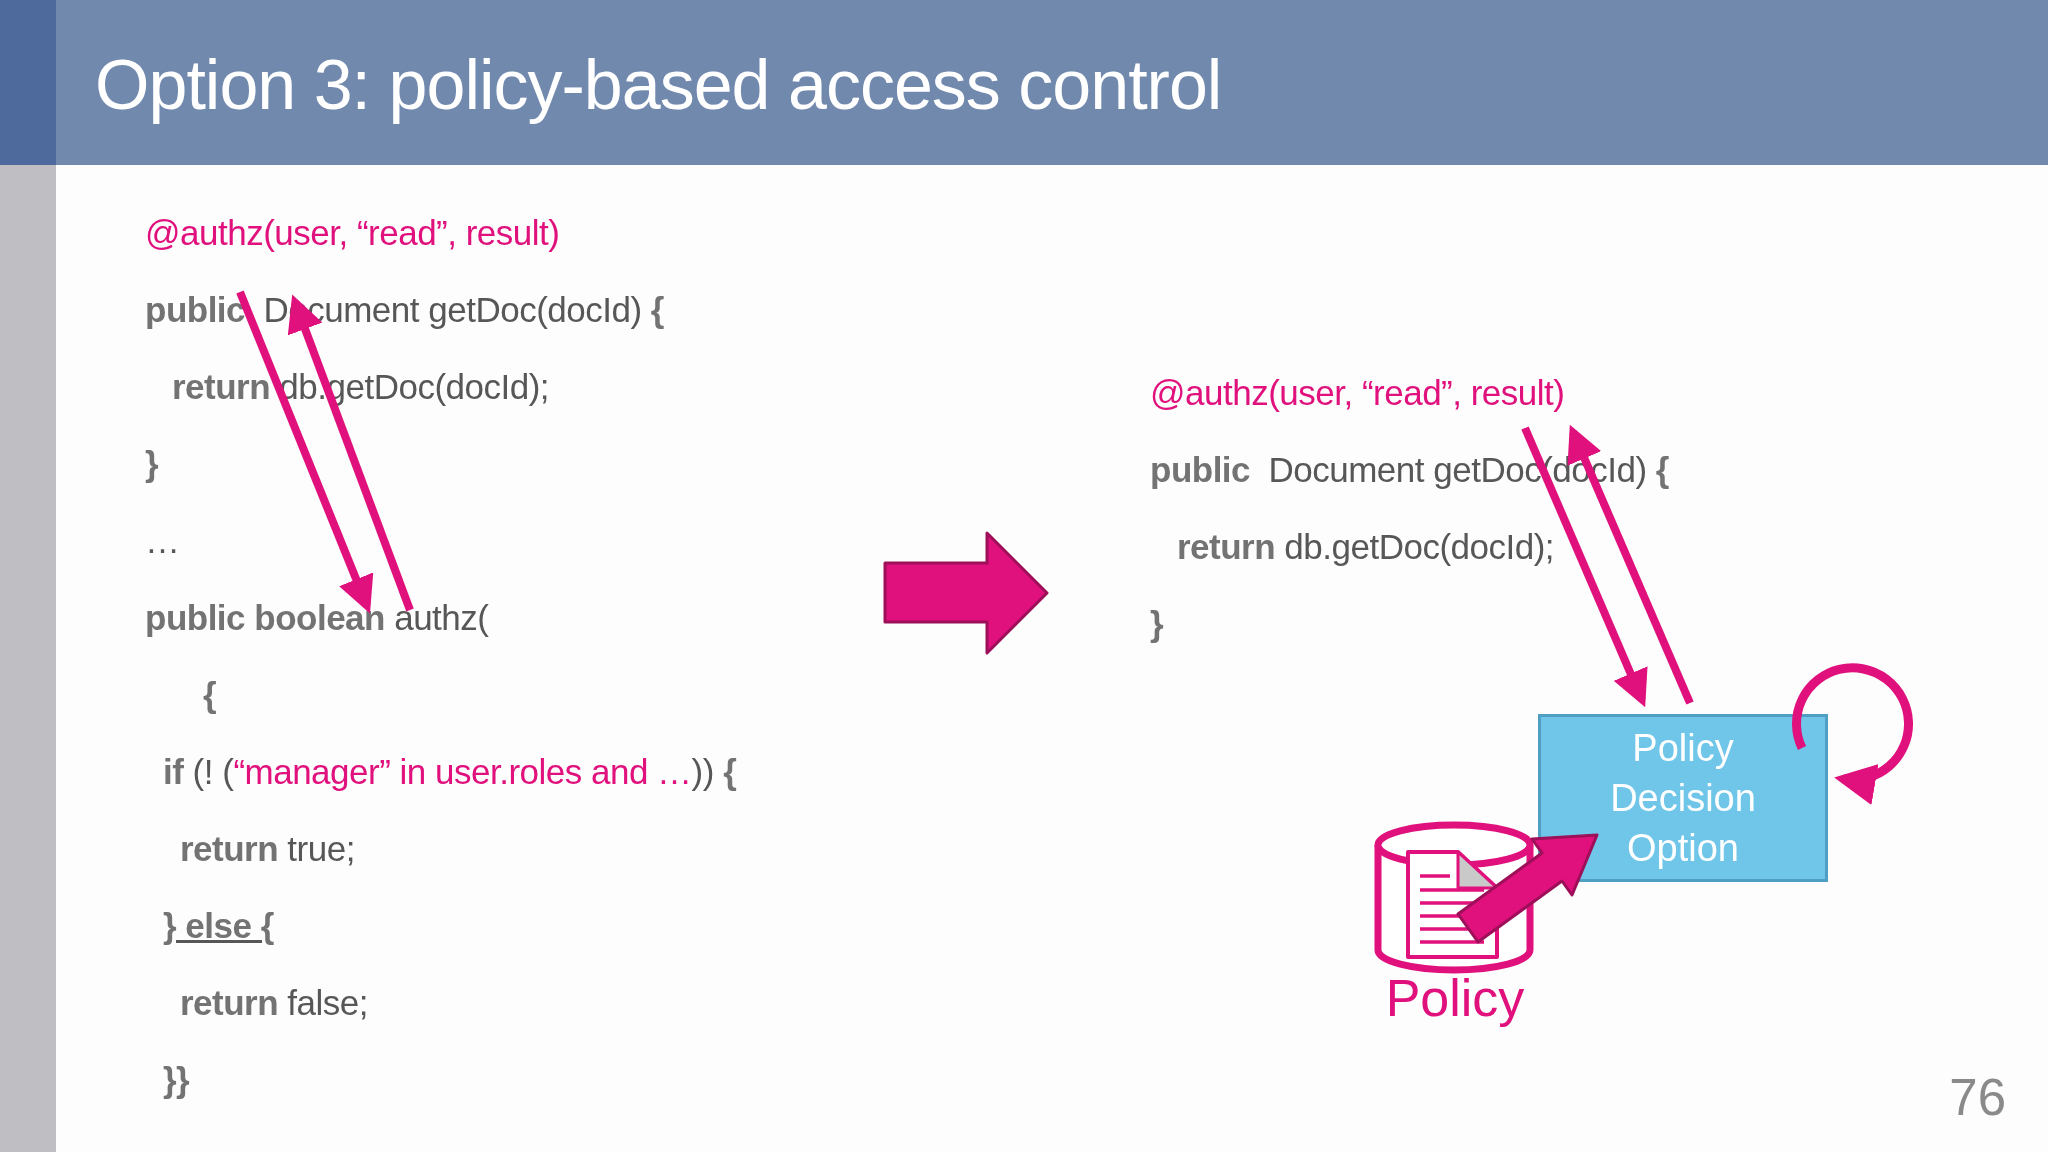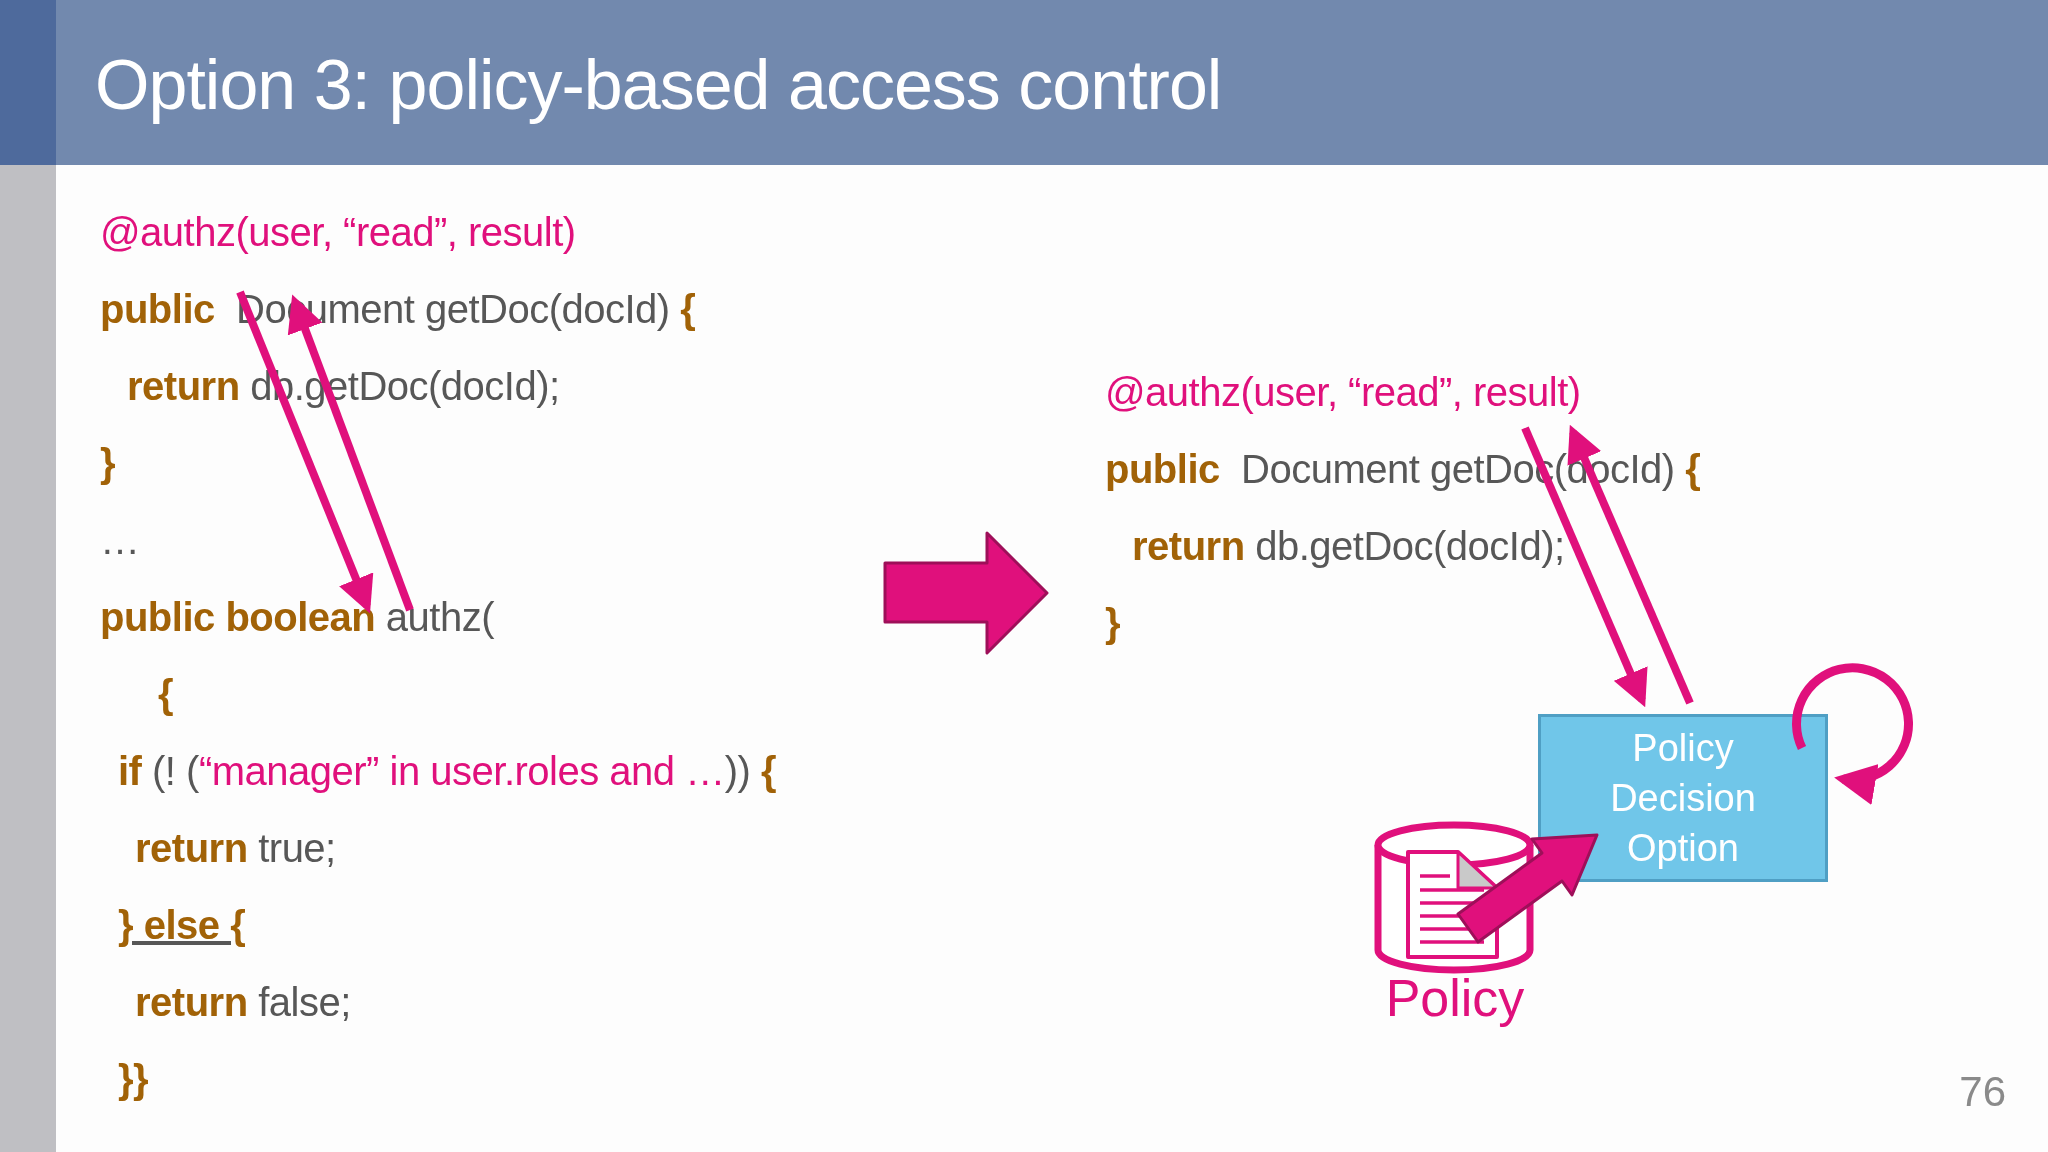--- a/index.html
+++ b/index.html
@@ -21,33 +21,33 @@
   .title-bar{position:absolute;left:0;top:0;width:2048px;height:165px;background:var(--title-bar);}
   .corner-square{position:absolute;left:0;top:0;width:56px;height:165px;background:var(--corner-square);}
   .side-strip{position:absolute;left:0;top:165px;width:56px;height:987px;background:var(--side-strip);}
   .slide-title{position:absolute;left:95px;top:0;height:133px;line-height:170px;
     font-size:70px;color:#ffffff;letter-spacing:-1px;white-space:nowrap;}
 
   .code-block{position:absolute;}
   #code-left{left:100px;top:194px;}
   #code-right{left:1105px;top:354px;}
   .code-line{height:77px;display:flex;align-items:center;white-space:pre;
-    font-size:40px;letter-spacing:-0.5px;color:var(--code-text);}
-  .code-line .b{font-weight:bold;color:#a16207;}
+    font-size:35px;letter-spacing:-0.5px;color:var(--code-text);margin-left:45px;}
+  .code-line .b{font-weight:bold;color:#737373;}
   .code-line .pk{color:var(--accent-pink);}
 
   .pdp-box{position:absolute;left:1538px;top:714px;width:290px;height:168px;
     background:var(--pdp-fill);border:3px solid var(--pdp-border);
     display:flex;flex-direction:column;justify-content:center;align-items:center;}
   .pdp-box span{display:block;font-size:38px;line-height:50px;color:#ffffff;text-align:center;}
 
   .policy-label{position:absolute;left:1370px;top:968px;width:170px;text-align:center;
     font-size:52px;color:var(--accent-pink);}
 
-  .page-number{position:absolute;right:42px;top:1068px;font-size:42px;color:var(--muted-gray);}
+  .page-number{position:absolute;right:42px;top:1068px;font-size:51px;color:var(--muted-gray);}
 
   svg.overlay{position:absolute;left:0;top:0;width:2048px;height:1152px;z-index:10;pointer-events:none;}
   .arrow-line{stroke:var(--accent-pink);stroke-width:8;fill:none;}
   .loop-line{stroke:var(--accent-pink);stroke-width:9;fill:none;}
   .mk{fill:var(--accent-pink);}
   .big-arrow{fill:var(--accent-pink);stroke:var(--accent-pink-dark);stroke-width:3;stroke-linejoin:round;}
   .cyl{fill:#ffffff;stroke:var(--accent-pink);stroke-width:7;}
   .page{fill:#ffffff;stroke:var(--accent-pink);stroke-width:4;stroke-linejoin:round;}
   .fold{fill:var(--fold-gray);stroke:var(--accent-pink);stroke-width:3;stroke-linejoin:round;}
   .doc-line{stroke:var(--accent-pink);stroke-width:3.5;}

